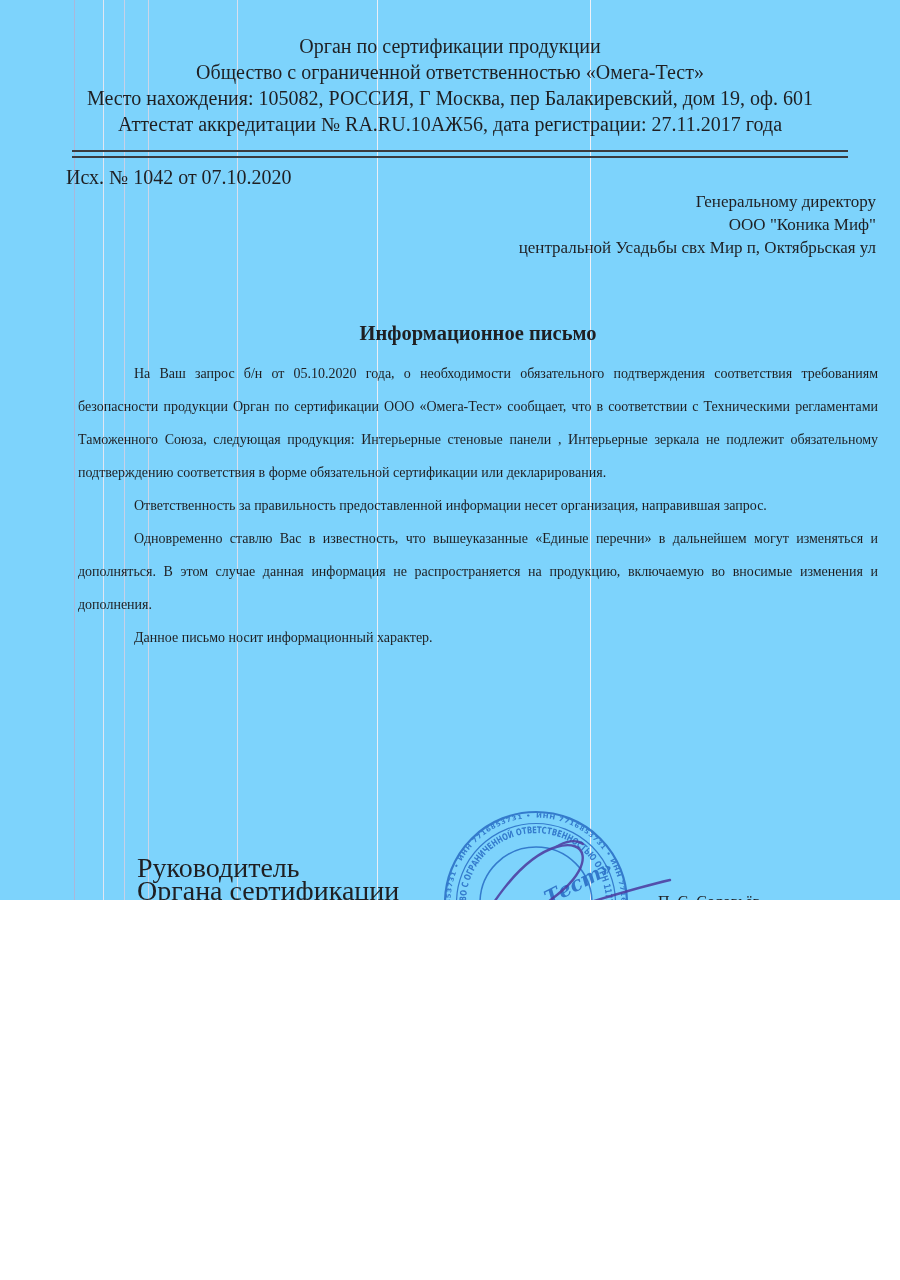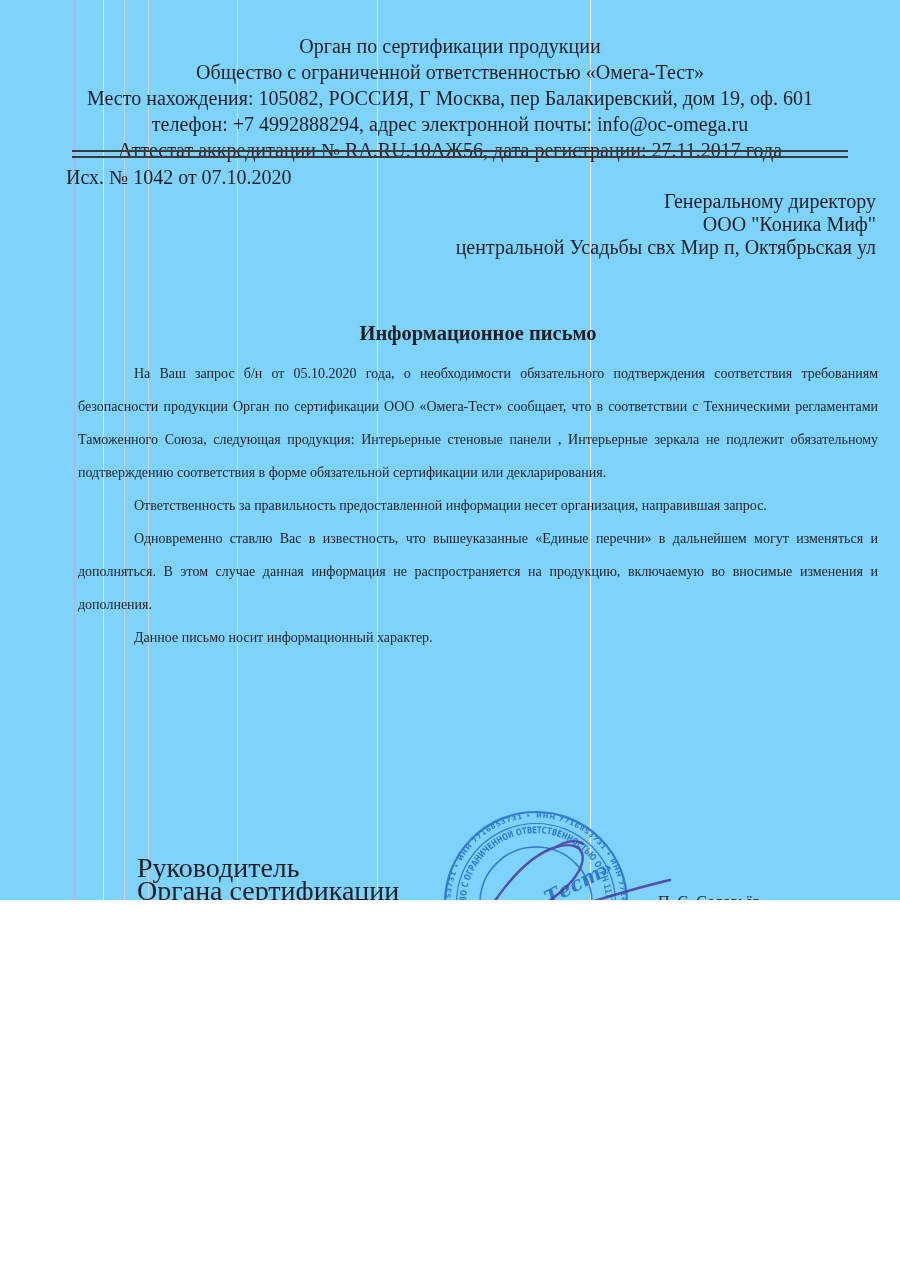--- a/index.html
+++ b/index.html
@@ -25,21 +25,21 @@
     position:absolute;top:33px;left:40px;right:40px;
     text-align:center;font-size:20px;line-height:26px;
   }
   .rule{
     position:absolute;top:150px;left:72px;width:776px;height:4px;
     border-top:2px solid #3b3b3e;border-bottom:2px solid #3b3b3e;
   }
   .ref{position:absolute;top:166px;left:66px;font-size:20px;}
   .addressee{
     position:absolute;top:190px;right:24px;
-    text-align:right;font-size:20px;line-height:23px;
+    text-align:right;font-size:17px;line-height:23px;
   }
   .title{
     position:absolute;top:322px;left:78px;width:800px;
     text-align:center;font-weight:bold;font-size:20.5px;
   }
   .body-text{
     position:absolute;top:357px;left:78px;width:800px;
     font-size:14px;line-height:33px;text-align:justify;
   }
   .body-text p{margin:0;text-indent:56px;}
@@ -61,21 +61,20 @@
   <div class="scanline sl-c"></div>
   <div class="scanline sl-d"></div>
   <div class="scanline sl-e"></div>
   <div class="scanline sl-f"></div>
   <div class="scanline sl-g"></div>
 
   <div class="letterhead">
     <div>Орган по сертификации продукции</div>
     <div>Общество с ограниченной ответственностью «Омега-Тест»</div>
     <div>Место нахождения: 105082, РОССИЯ, Г Москва, пер Балакиревский, дом 19, оф. 601</div>
-    <div>телефон: +7 4992888294, адрес электронной почты: info@oc-omega.ru</div>
     <div>Аттестат аккредитации № RA.RU.10АЖ56, дата регистрации: 27.11.2017 года</div>
   </div>
 
   <div class="rule"></div>
 
   <div class="ref">Исх. № 1042 от 07.10.2020</div>
 
   <div class="addressee">
     <div>Генеральному директору</div>
     <div>ООО "Коника Миф"</div>

